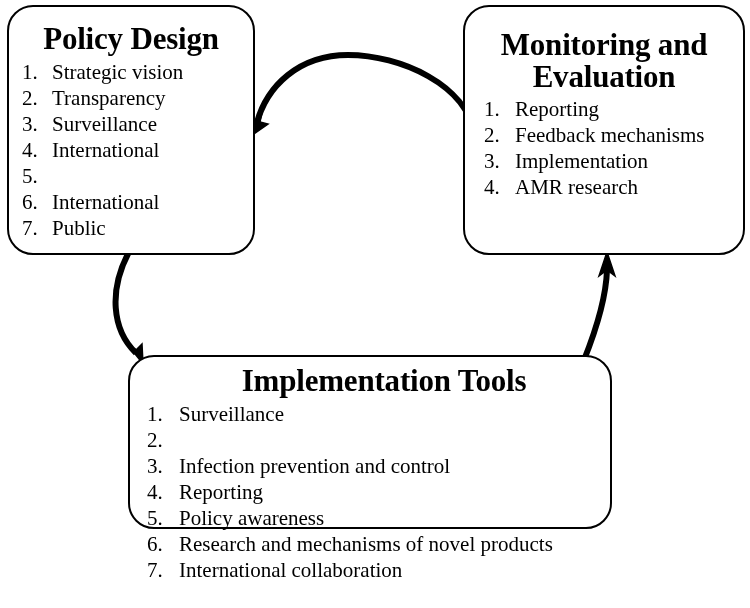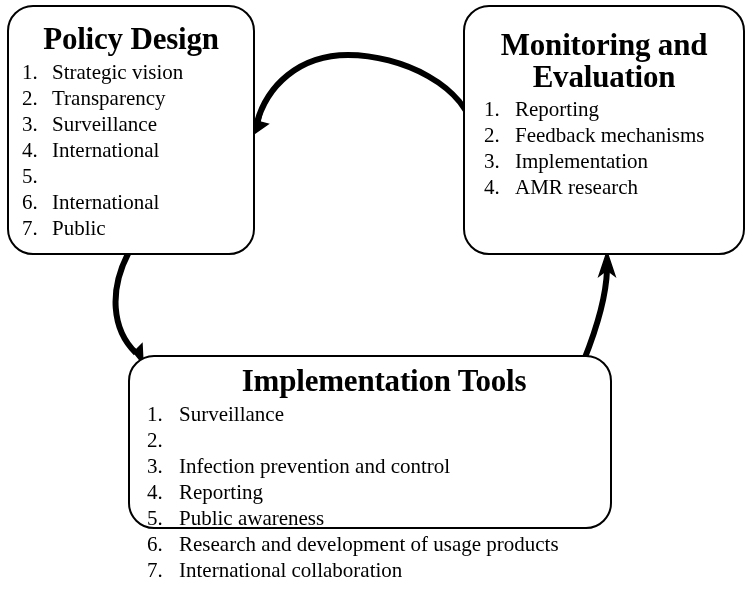--- a/index.html
+++ b/index.html
@@ -203,25 +203,25 @@
       <li class="item">
         <span class="item-num">3.</span>
         <span class="item-label">Infection prevention and control</span>
       </li>
       <li class="item">
         <span class="item-num">4.</span>
         <span class="item-label">Reporting</span>
       </li>
       <li class="item">
         <span class="item-num">5.</span>
-        <span class="item-label">Public awareness</span>
+        <span class="item-label">Policy awareness</span>
       </li>
       <li class="item">
         <span class="item-num">6.</span>
-        <span class="item-label">Research and development of usage products</span>
+        <span class="item-label">Research and mechanisms of novel products</span>
       </li>
       <li class="item">
         <span class="item-num">7.</span>
         <span class="item-label">International collaboration</span>
       </li>
     </ul>
   </div>
 
 </div>
 

